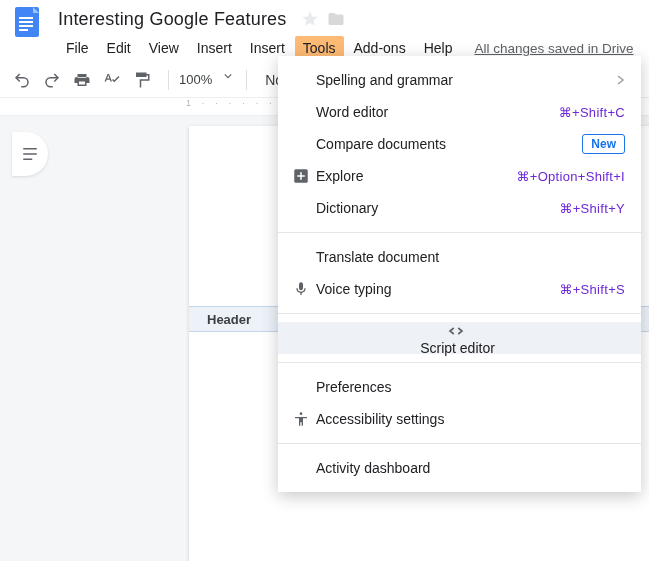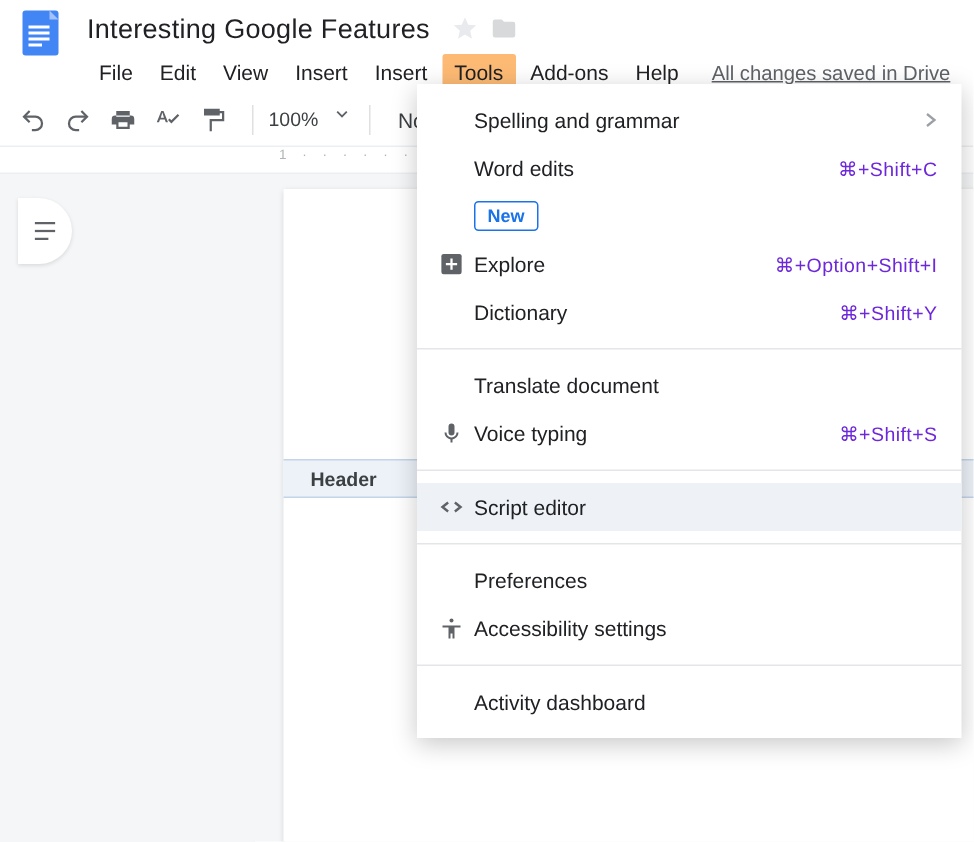--- a/index.html
+++ b/index.html
@@ -32,21 +32,21 @@
   .surface { position: relative; background: #f5f6f7; height: 480px; }
   .ruler { height: 18px; background: #fff; border-bottom: 1px solid #eceff1; font-size: 9px; color: #b0b4b9; padding-left: 186px; letter-spacing: 4px; }
   .outline-btn { position: absolute; left: 12px; top: 34px; width: 36px; height: 44px; background: #fff; border-radius: 0 22px 22px 0; box-shadow: 0 1px 3px rgba(0,0,0,.12); display: flex; align-items: center; justify-content: center; }
   .page { position: absolute; left: 189px; top: 28px; width: 472px; height: 440px; background: #fff; box-shadow: 0 1px 4px rgba(0,0,0,0.15); }
   .header-bar { height: 26px; margin-top: 180px; border-top: 1px solid #c4d4e9; border-bottom: 1px solid #c4d4e9; background: #edf2f9; display: flex; align-items: center; }
   .header-bar span { font-size: 13px; color: #3c4043; padding-left: 18px; font-weight: 600; }
 
   
   .dropdown { position: absolute; left: 278px; top: 56px; width: 363px; background: #fff; box-shadow: 0 4px 16px rgba(0,0,0,0.22); padding: 8px 0; z-index: 50; font-size: 14px; color: #202124; }
   .dd-row { display: flex; align-items: center; height: 32px; padding: 0 16px 0 12px; cursor: pointer; }
-  .dd-row.hover { background: #eef1f5; }
+  .dd-row.hover { background: #eef1f5; flex-direction: column; }
   .dd-row .dd-icon { width: 22px; display: flex; align-items: center; justify-content: center; margin-right: 4px; color: #5f6368; flex-shrink: 0; }
   .dd-row .dd-label { flex: 1; }
   .dd-row .dd-shortcut { font-size: 13px; color: #6d28d9; letter-spacing: 0.3px; }
   .dd-row .dd-side { color: #9aa0a6; }
   .dd-badge { border: 1.5px solid #1a73e8; color: #1a73e8; font-size: 12px; padding: 2px 8px; border-radius: 3px; font-weight: 600; }
   .dd-sep { height: 1px; background: #e3e5e8; margin: 8px 0; }
 
   svg { display: block; }
 </style>
 </head>
@@ -158,25 +158,26 @@
       <span class="dd-icon"></span>
       <span class="dd-label">Spelling and grammar</span>
       <span class="dd-side">
         <svg width="10" height="10" viewBox="0 0 10 10">
           <path d="M3 1l5 4-5 4" fill="none" stroke="#9aa0a6" stroke-width="1.5"></path>
         </svg>
       </span>
     </div>
     <div class="dd-row">
       <span class="dd-icon"></span>
-      <span class="dd-label">Word edits</span>
+      <span class="dd-label">Word editor</span>
       <span class="dd-shortcut">⌘+Shift+C</span>
     </div>
     <div class="dd-row">
       <span class="dd-icon"></span>
+      <span class="dd-label">Compare documents</span>
       <span class="dd-badge">New</span>
     </div>
     <div class="dd-row">
       <span class="dd-icon">
         <svg width="18" height="18" viewBox="0 0 24 24" fill="#5f6368">
           <rect x="3" y="3" width="18" height="18" rx="2"></rect>
           <path d="M12 7v10M7 12h10" stroke="#fff" stroke-width="2"></path>
         </svg>
       </span>
       <span class="dd-label">Explore</span>

